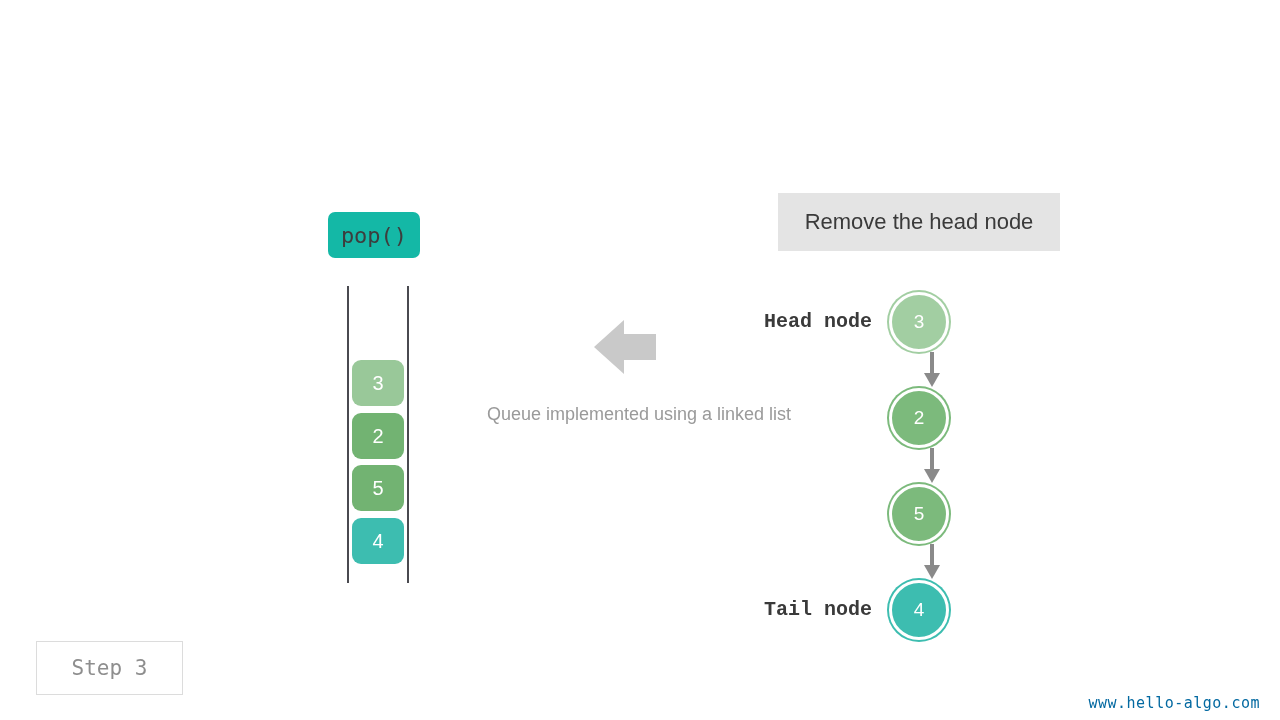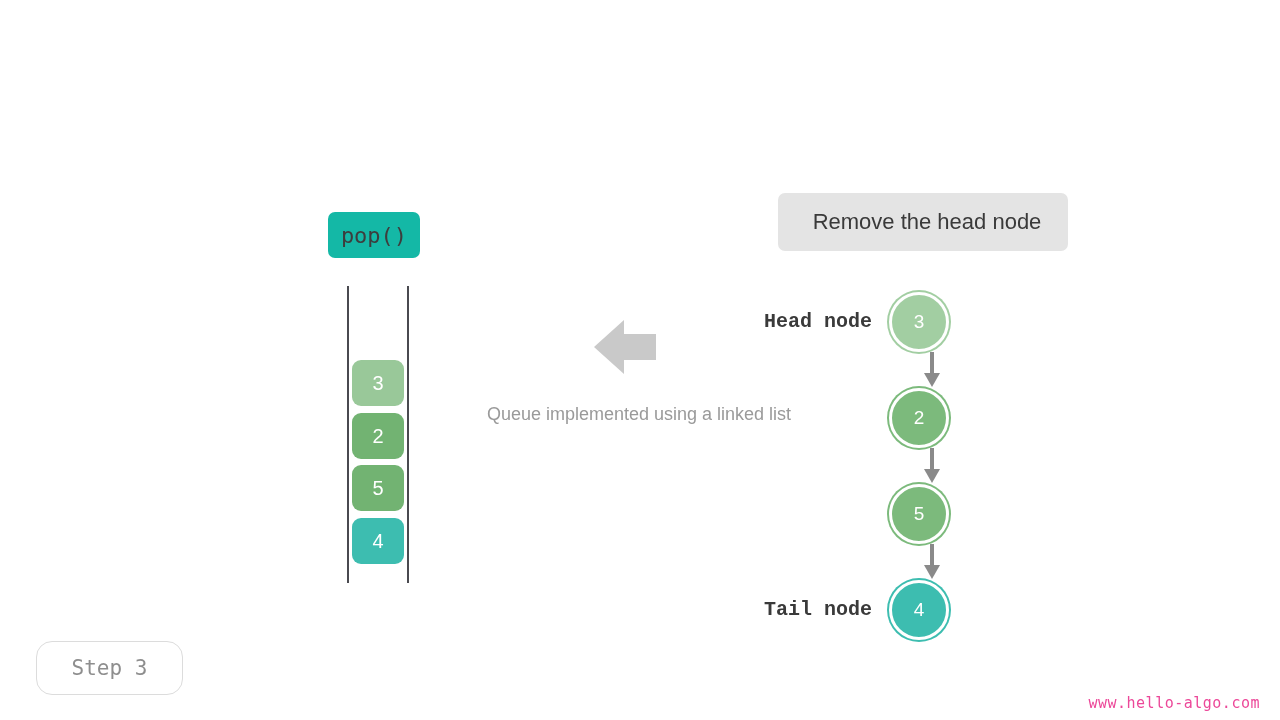--- a/index.html
+++ b/index.html
@@ -35,27 +35,26 @@
     letter-spacing: 0px;
   }
 
   
   #desc-label {
     left: 778px;
     top: 193px;
     width: 282px;
     height: 58px;
     background: #e4e4e4;
-    border-radius: 7px;
+    border-radius: 0;
     display: flex;
     align-items: center;
     justify-content: center;
     font-size: 22px;
     color: #3a3a3a;
-    padding-left: 8px;
   }
 
   
   #queue-column {
     left: 330px;
     top: 280px;
     width: 100px;
     height: 310px;
   }
   .rail {
@@ -155,36 +154,36 @@
   #tail-label { left: 0px;  top: 313px; width: 122px; }
 
   
   #step-badge {
     left: 36px;
     top: 641px;
     width: 145px;
     height: 52px;
     background: #ffffff;
     border: 1px solid #dcdcdc;
-    border-radius: 16px;
+    border-radius: 0;
     display: flex;
     align-items: center;
     justify-content: center;
     font-family: "DejaVu Sans Mono", "Liberation Mono", monospace;
     font-size: 21px;
     color: #8e8e8e;
   }
 
   
   #watermark {
     right: 20px;
     bottom: 8px;
     font-family: "DejaVu Sans Mono", "Liberation Mono", monospace;
     font-size: 15px;
-    color: #ec4899;
+    color: #0369a1;
     letter-spacing: 0.5px;
   }
 </style>
 </head>
 <body>
 
 <div class="abs" id="op-label">pop()</div>
 
 <div class="abs" id="desc-label">Remove the head node</div>
 

